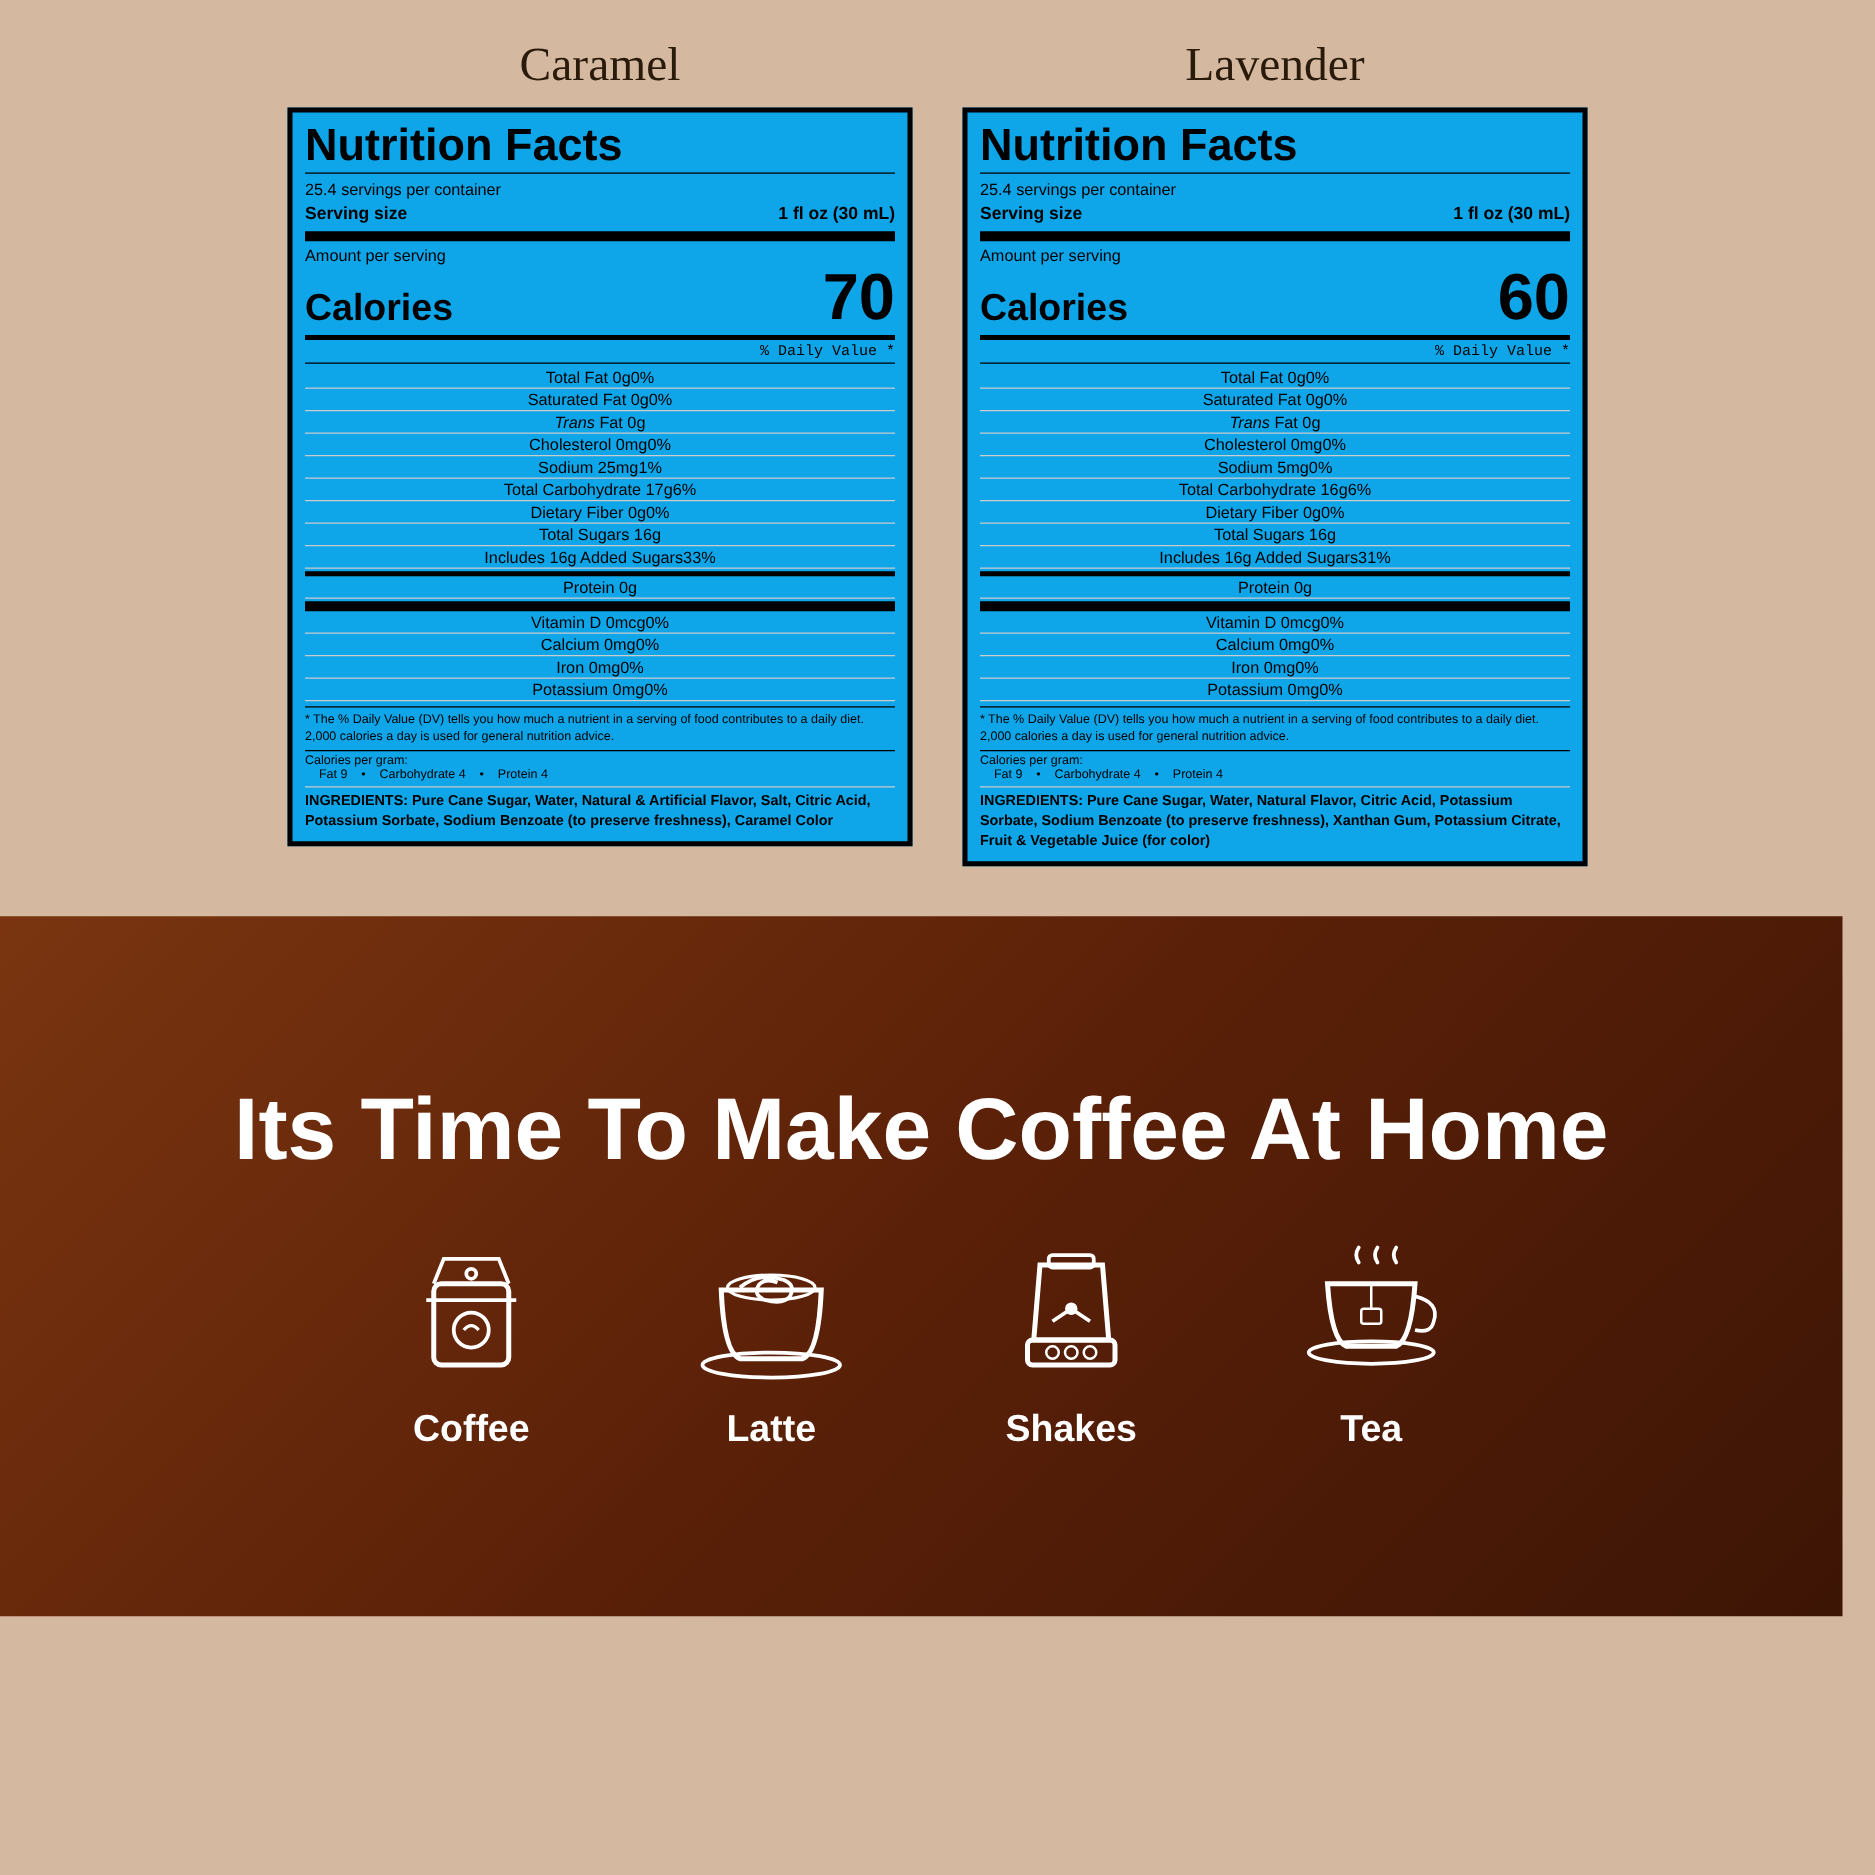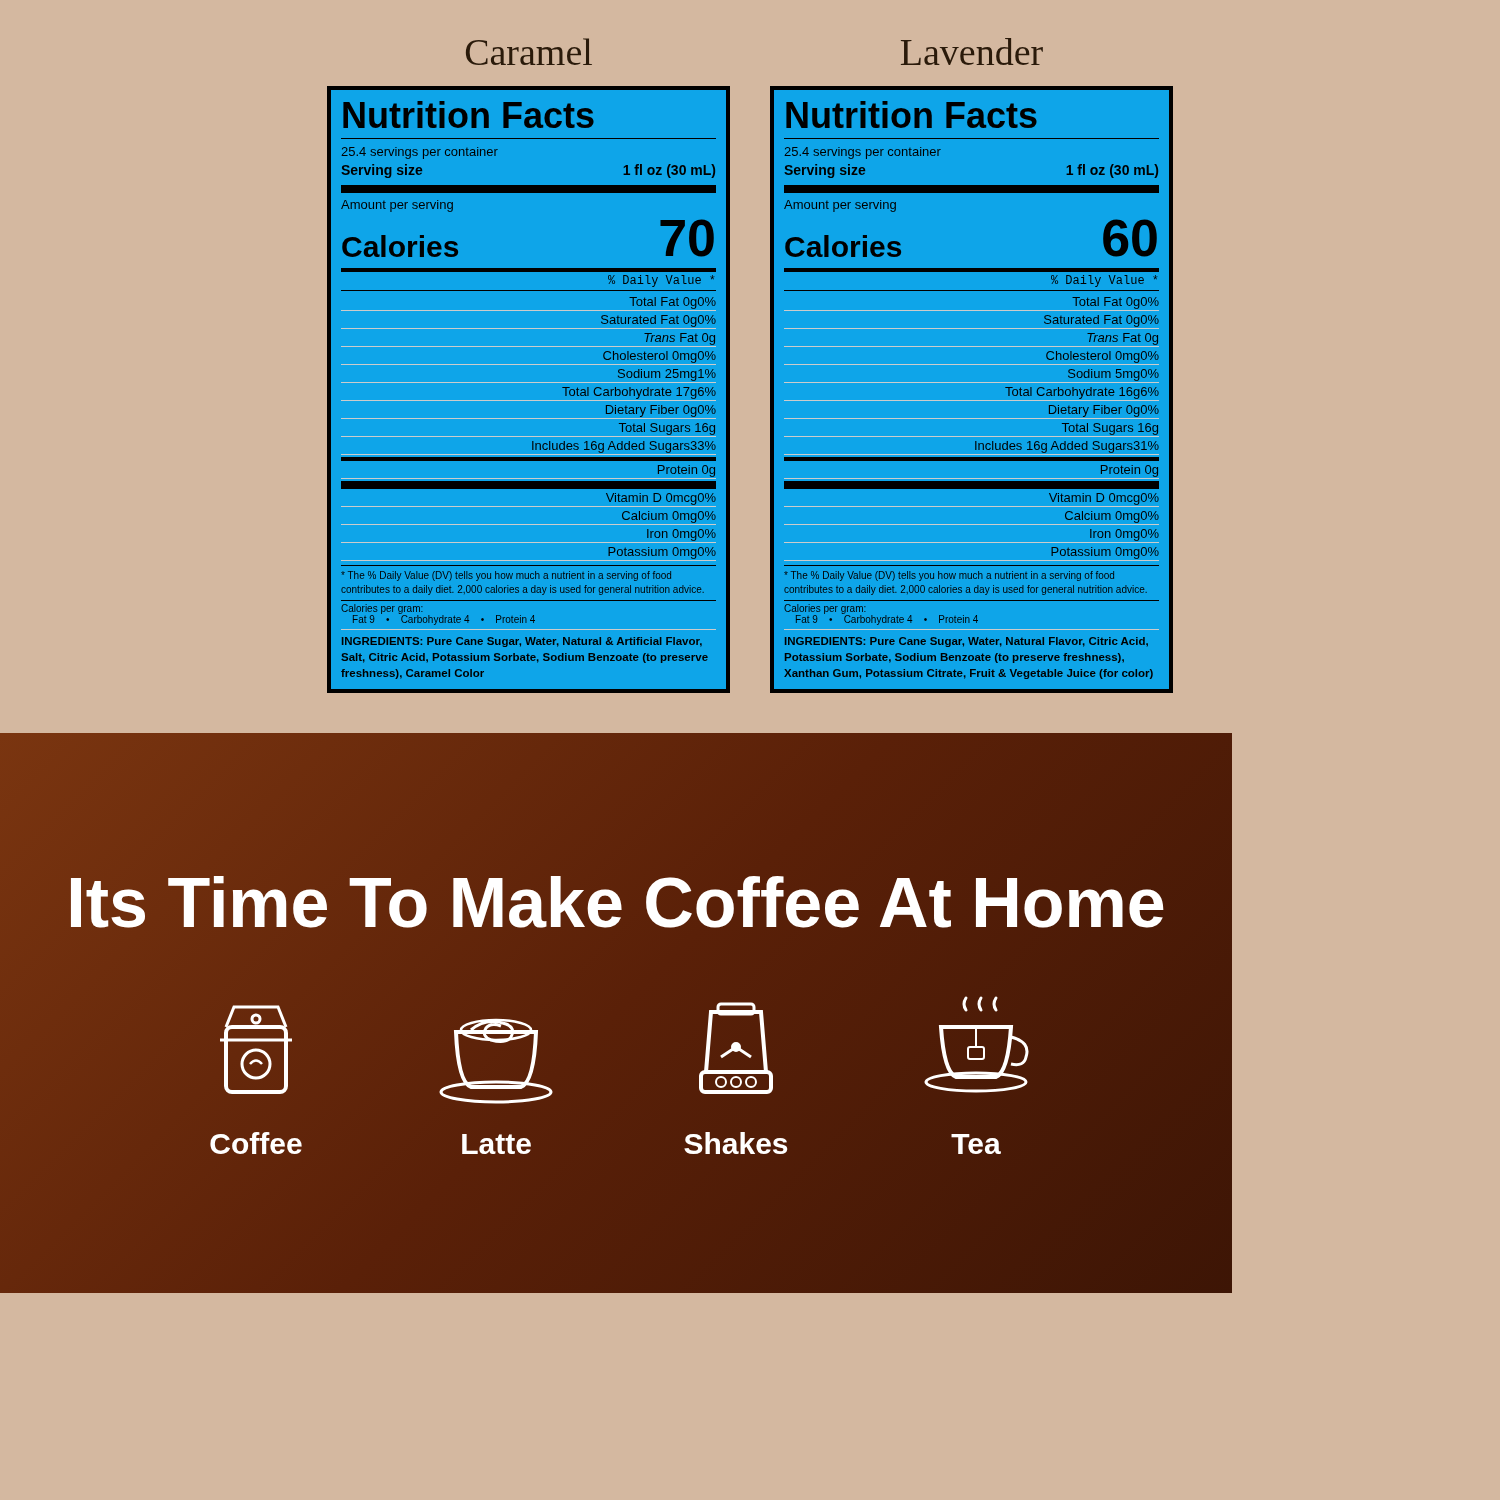--- a/index.html
+++ b/index.html
@@ -17,21 +17,21 @@
       justify-content: center;
       align-items: flex-start;
       padding: 30px 60px 40px;
       gap: 40px;
     }
 
     .flavor-column {
       display: flex;
       flex-direction: column;
       align-items: center;
-      width: 403px;
+      width: 500px;
     }
 
     .flavor-title {
       font-size: 38px;
       font-weight: 300;
       color: #2a1a0a;
       margin-bottom: 12px;
       font-family: Georgia, serif;
     }
 
@@ -99,21 +99,21 @@
       text-align: right;
       font-size: 12px;
       border-bottom: 1px solid #000;
       padding-bottom: 2px;
       margin-bottom: 2px;
       font-family: Liberation Mono, monospace;
     }
 
     .nutrient-row {
       display: flex;
-      justify-content: flex-end;
+      justify-content: center;
       font-size: 13px;
       border-bottom: 0.5px solid #ccc;
       padding: 1px 0;
     }
 
     .thick-border-top {
       border-top: 8px solid #000;
       margin-top: 2px;
     }
 
@@ -144,21 +144,21 @@
       border-top: 1px solid #ccc;
       padding-top: 3px;
     }
 
     .ingredients span { font-weight: bold; }
 
     
     .bottom-section {
       background: #6b2e0a;
       background: linear-gradient(135deg, #7a3510 0%, #5a2008 50%, #3d1505 100%);
-      width: 1232px;
+      width: 1474px;
       min-height: 560px;
       display: flex;
       flex-direction: column;
       align-items: center;
       justify-content: center;
       padding: 56px 60px;
     }
 
     .tagline {
       color: white;

